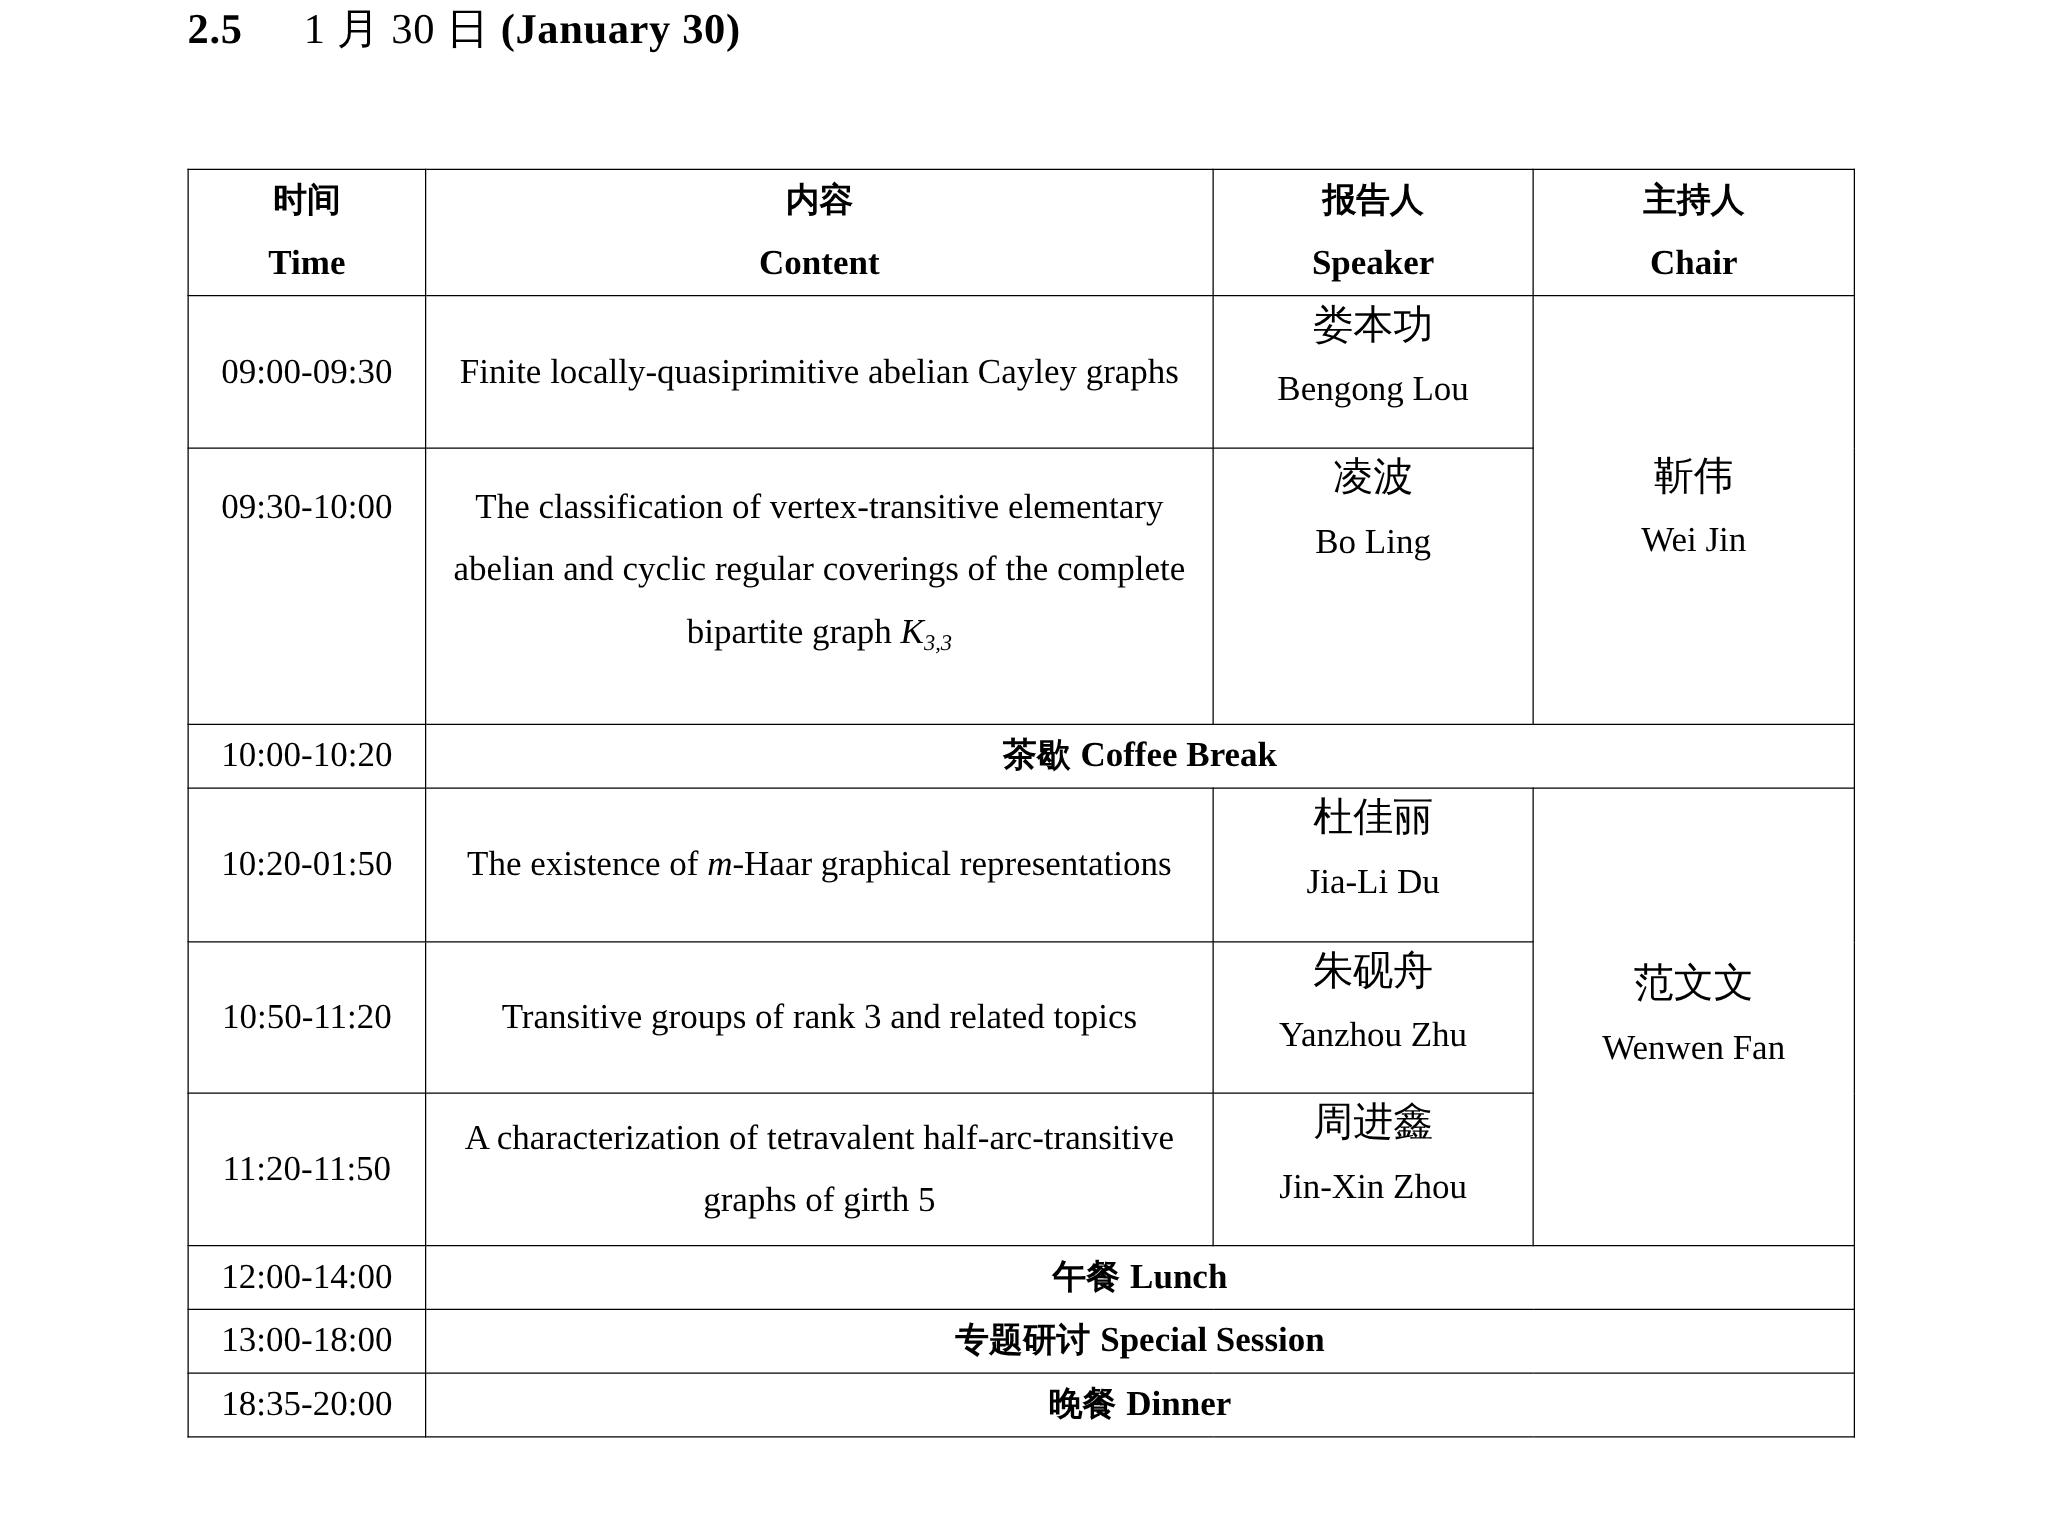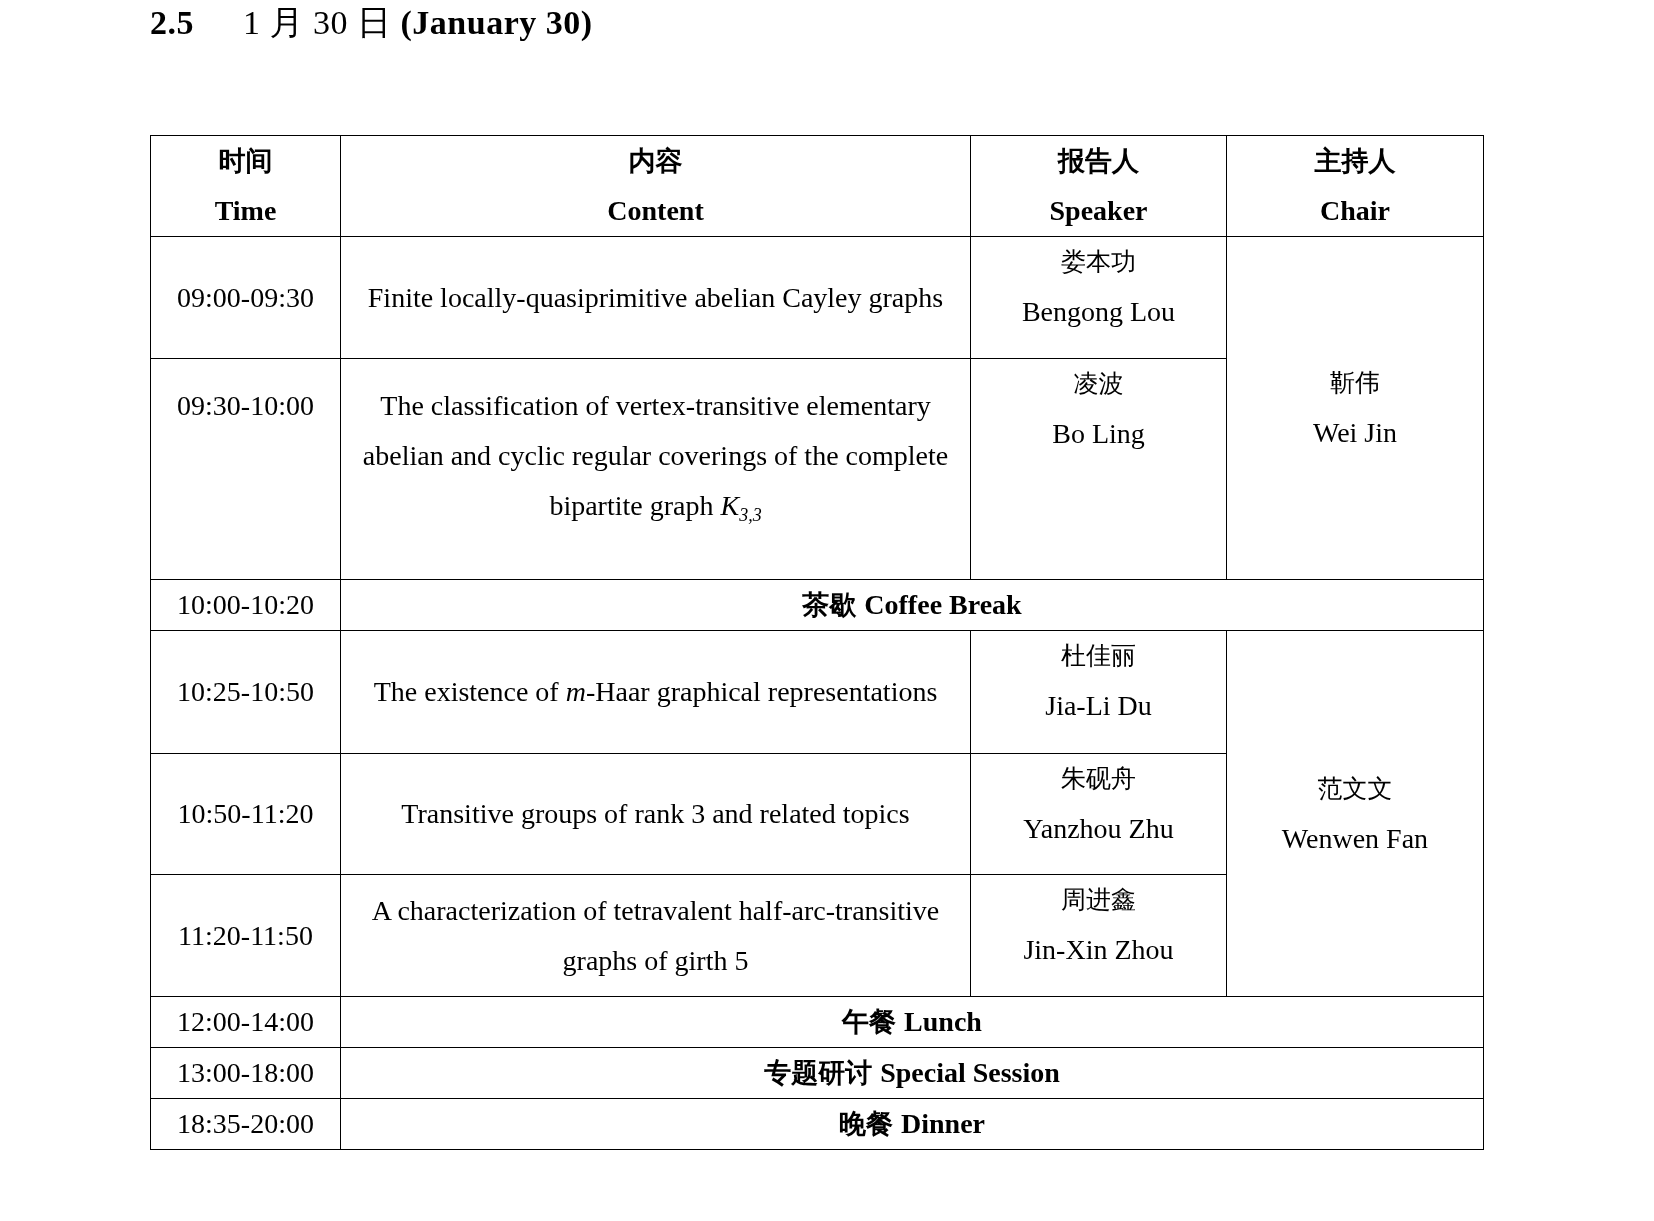--- a/index.html
+++ b/index.html
@@ -13,21 +13,21 @@
                 table-layout: fixed; width: 1333px; }
   table.sched td, table.sched th { border: 1.3px solid #000; text-align: center; padding: 0;
                 font-family: "Liberation Serif", "DejaVu Serif", serif; font-size: 28px; line-height: 50px; }
   th { font-weight: bold; vertical-align: middle; }
   th .zh { font-weight: bold; font-family: "DejaVu Sans", sans-serif; font-size: 27px; display: block; line-height: 50px; }
   td { vertical-align: top; font-weight: normal; }
   td.time { vertical-align: top; padding-top: 0; }
   td.time.mid { vertical-align: middle; }
   td.content { padding: 0 14px; }
   td.content.mid { vertical-align: middle; }
-  td.speaker .zh, td.chair .zh { display: block; font-family: Liberation Serif, serif; font-size: 25px; }
+  td.speaker .zh, td.chair .zh { display: block; font-family: Liberation Mono, monospace; font-size: 32px; }
   td.chair { vertical-align: middle; }
   td.break { font-weight: bold; vertical-align: middle; }
   td.break .zh { font-family: "DejaVu Sans", sans-serif; font-weight: bold; font-size: 27px; margin-right: 8px; margin-top: 24px; }
   .it { font-style: italic; }
   sub { font-size: 18px; vertical-align: -6px; line-height: 0; font-style: italic; }
 </style>
 </head>
 <body>
 
 <div class="heading">
@@ -63,21 +63,21 @@
     <td class="content" style="padding-top:22px"><span>The classification of vertex-transitive elementary abelian and cyclic regular coverings of the complete bipartite graph </span><span class="it">K</span><sub>3,3</sub></td>
     <td class="speaker"><span class="zh">凌波</span><span>Bo Ling</span></td>
   </tr>
 
   <tr style="height:50px">
     <td class="time mid">10:00-10:20</td>
     <td class="break" colspan="3"><span class="zh">茶歇</span><span>Coffee Break</span></td>
   </tr>
 
   <tr style="height:123px">
-    <td class="time mid">10:25-10:50</td>
+    <td class="time mid">10:20-01:50</td>
     <td class="content mid"><span>The existence of </span><span class="it">m</span><span>-Haar graphical representations</span></td>
     <td class="speaker"><span class="zh">杜佳丽</span><span>Jia-Li Du</span></td>
     <td class="chair" rowspan="3"><span class="zh">范文文</span><span>Wenwen Fan</span></td>
   </tr>
 
   <tr style="height:121px">
     <td class="time mid">10:50-11:20</td>
     <td class="content mid">Transitive groups of rank 3 and related topics</td>
     <td class="speaker"><span class="zh">朱砚舟</span><span>Yanzhou Zhu</span></td>
   </tr>

